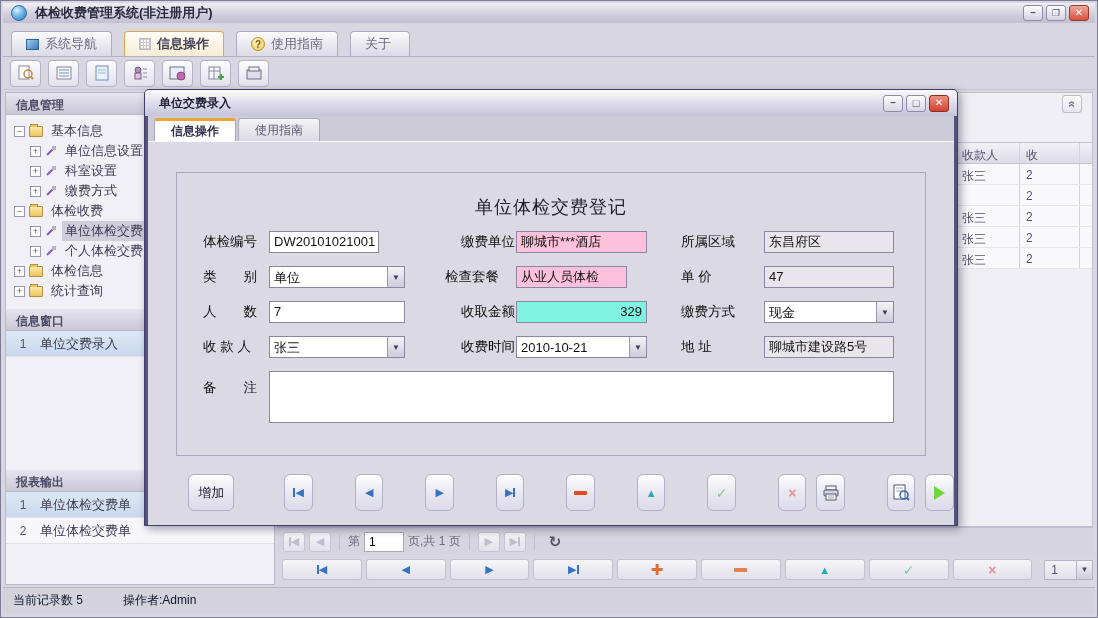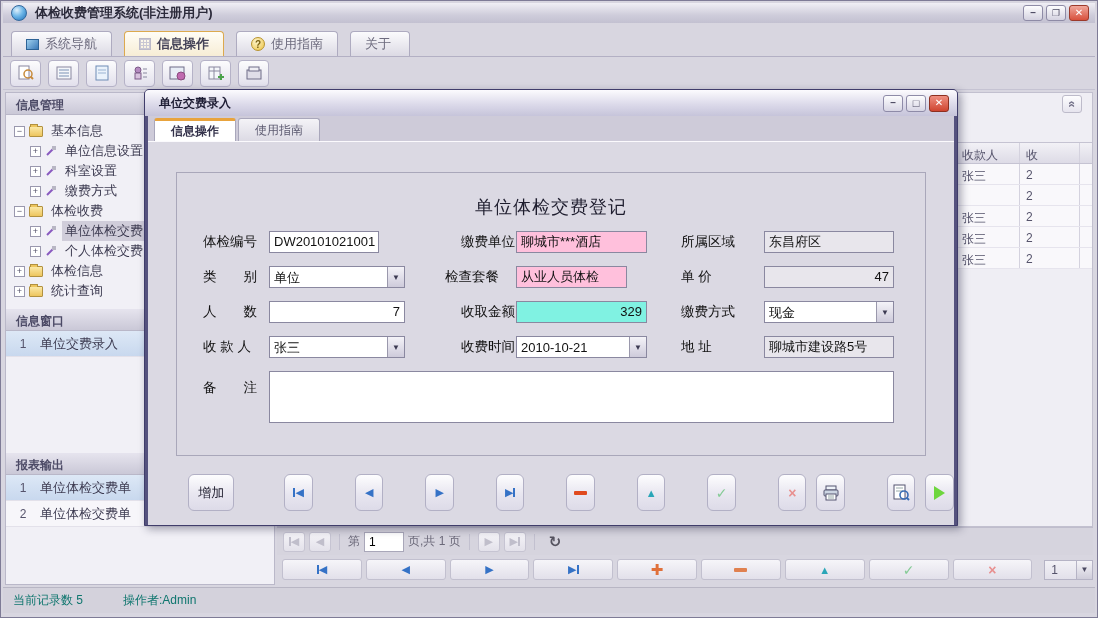--- a/index.html
+++ b/index.html
@@ -101,21 +101,21 @@
   .bcombo { width:50px; height:20px; margin-left:8px; background:linear-gradient(#f2f1f6,#e2e0ea);
     border:1px solid #b5b3c5; display:flex; align-items:center; font-size:12px; color:#55536b; cursor:pointer; }
   .bcombo .val { flex:1; padding-left:6px; }
   .combo-arrow { width:16px; height:100%; border-left:1px solid #b5b3c5;
     background:linear-gradient(#f5f4f8,#cfcdda); font-size:8px; color:#4c4a62; display:flex;
     align-items:center; justify-content:center; }
 
   
   .statusbar { position:absolute; left:2px; right:2px; bottom:4px; height:26px; background:#d4d2dc;
     border-top:1px solid #b8b6c4; display:flex; align-items:center; gap:40px; padding-left:10px;
-    font-size:12px; color:#0f766e; }
+    font-size:12px; color:#0f172a; }
 
   
   .nav-ico { display:flex; align-items:center; color:#3572c6; }
   .nav-ico .vbar { width:2px; height:9px; background:currentColor; }
   .nav-ico .tri { font-size:11px; line-height:1; }
   .nav-ico.gray { color:#c0becb; }
   .minus-ico { width:13px; height:4px; background:#e04a1e; border-radius:1px; }
   .minus-ico.soft { background:#e08150; }
   .plus-ico { color:#e0703a; font-size:15px; font-weight:bold; line-height:1; }
   .up-ico { color:#2aa6b8; font-size:11px; }
@@ -144,21 +144,21 @@
     border-radius:3px 3px 0 0; margin-right:2px; cursor:pointer; }
   .dtab.active { background:#fff; border-top:3px solid #e8a33d; font-weight:bold; color:#33314a; }
   .dlg-body { position:absolute; left:0; right:0; top:26px; bottom:0; background:#dbd9e3; }
   .form-panel { position:absolute; left:28px; top:30px; width:750px; height:284px;
     border:1px solid #a9a7ba; }
   .f-title { text-align:center; margin-top:22px; font-size:18px; color:#1e1d2e; letter-spacing:1px; }
   .flabel { position:absolute; height:22px; line-height:22px; font-size:13.5px; color:#111; white-space:pre; }
   .tbox { position:absolute; height:22px; border:1px solid #8a88a0; background:#fff; font-size:13px;
     padding:0 4px; line-height:20px; color:#111; }
   .tbox.ro { background:#e8e6ec; }
-  .tbox.num { text-align:right; }
+  .tbox.num { }
   .tbox.pink { background:#ffc0dc; }
   .tbox.cyan { background:#80f2e2; text-align:right; }
   .combo { position:absolute; height:22px; border:1px solid #8a88a0; background:#fff; display:flex;
     font-size:13px; color:#111; cursor:pointer; }
   .combo .cval { flex:1; padding:2px 4px; line-height:17px; white-space:nowrap; overflow:hidden; }
   .combo .cbtn { width:17px; border-left:1px solid #9a98ac; background:linear-gradient(#f4f3f8,#cecbdb);
     display:flex; align-items:center; justify-content:center; font-size:8px; color:#3c3a52; }
   .remark-box { position:absolute; border:1px solid #8a88a0; background:#fff; resize:none; font-size:13px; padding:3px; }
 
   .dlg-btnbar { position:absolute; left:0; right:0; bottom:14px; display:flex; justify-content:center;
@@ -323,21 +323,21 @@
       </div>
     </div>
     <div class="panel-hdr">信息窗口</div>
     <div class="side-list">
       <div class="li hl">
         <span class="idx">1</span>
         <span>单位交费录入</span>
       </div>
     </div>
     <div class="gap-block"></div>
-    <div class="panel-hdr" style="margin-top:16px">报表输出</div>
+    <div class="panel-hdr" style="margin-top:33px">报表输出</div>
     <div class="side-list">
       <div class="li hl">
         <span class="idx">1</span>
         <span>单位体检交费单</span>
       </div>
       <div class="li">
         <span class="idx">2</span>
         <span>单位体检交费单</span>
       </div>
     </div>

